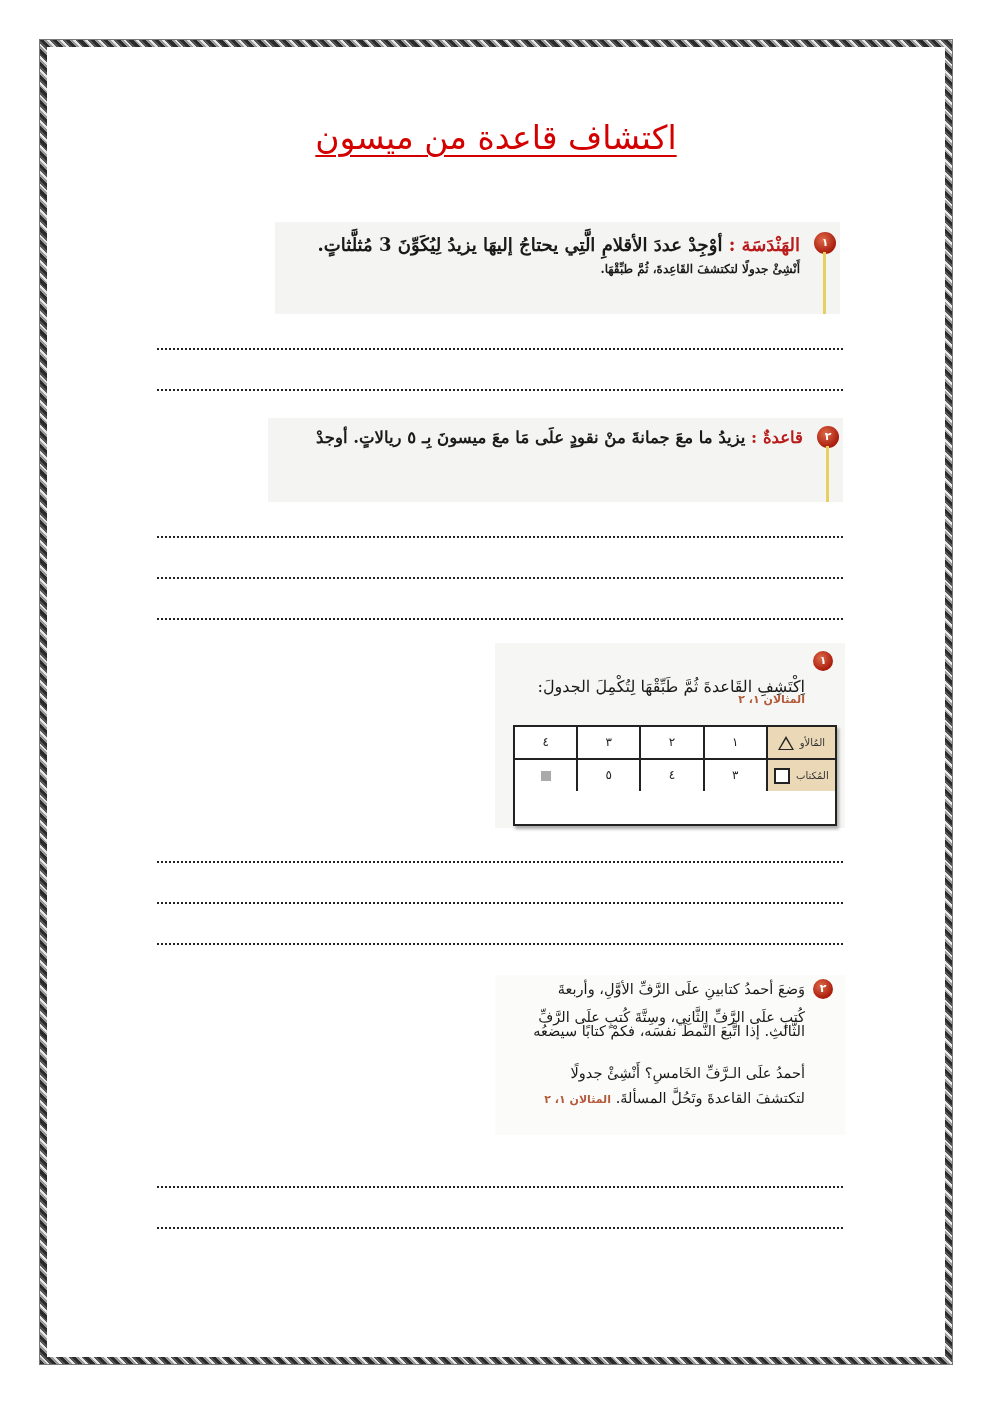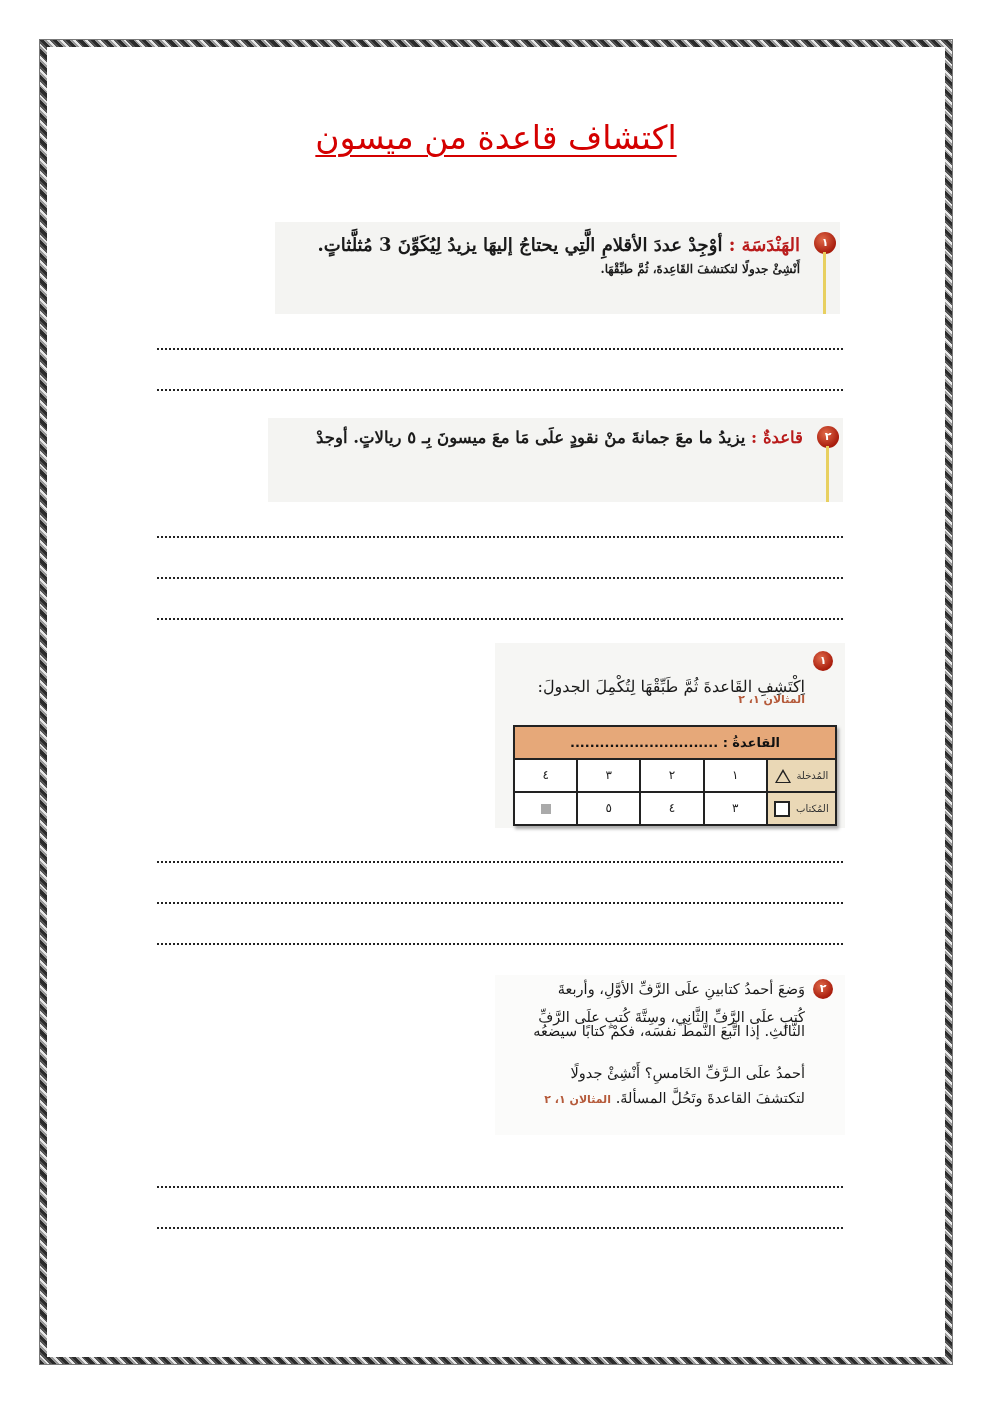--- a/index.html
+++ b/index.html
@@ -109,24 +109,23 @@
 <div class="dots" style="top:536px"></div>
 <div class="dots" style="top:577px"></div>
 <div class="dots" style="top:618px"></div>
 
 <div class="qbox q3">
   <div class="pin">١</div>
   <div class="line l1">اِكْتَشِفِ القَاعدةَ ثُمَّ طَبِّقْهَا لِتُكْمِلَ الجدولَ:</div>
   <div class="ex brown">المثالان ١، ٢</div>
 </div>
 <div class="rtable">
-  <div class="head">القاعدةُ : ..............................</div>
   <div class="row">
     <div class="cell label">
-        <span>المُدخلة</span>
+        <span>المُالأو</span>
         <span class="shape-tri"></span>
       </div>
     <div class="cell">١</div>
     <div class="cell">٢</div>
     <div class="cell">٣</div>
     <div class="cell">٤</div>
   </div>
   <div class="row">
     <div class="cell label">
         <span>المُكتاب</span>

